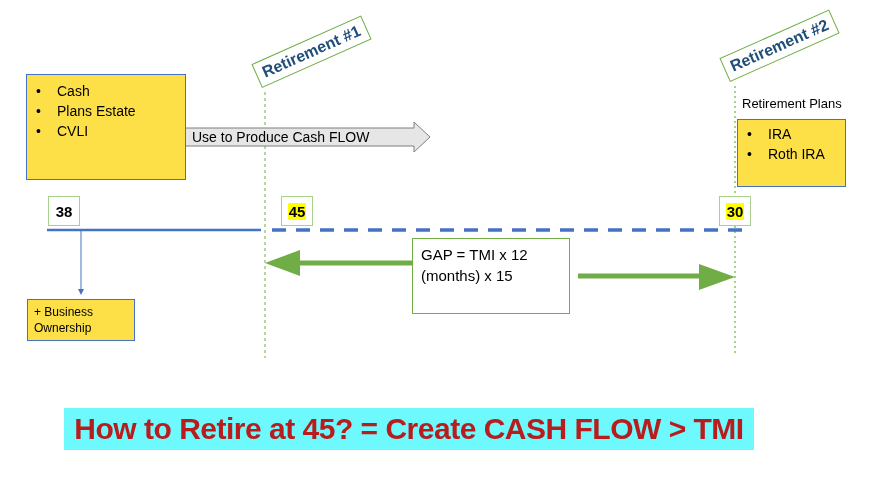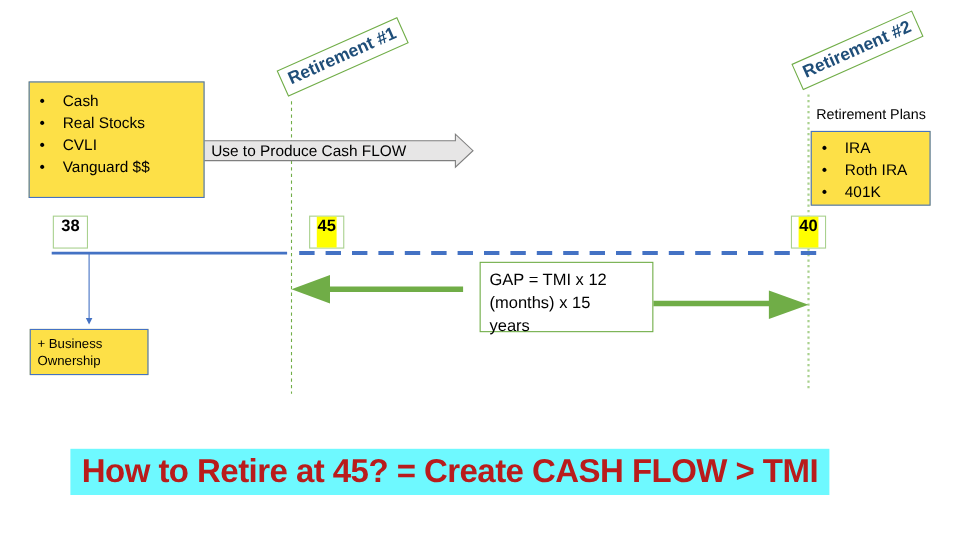--- a/index.html
+++ b/index.html
@@ -17,27 +17,27 @@
       content: "\2022"; position: absolute; left: 9px; top: 0; font-size: 14px;
     }
     .ret-label {
       position: absolute; border: 1px solid #70ad47; background: #fff;
       color: #1f4e79; font-weight: bold; font-size: 16px;
       padding: 3px 6px; transform-origin: left bottom;
       transform: rotate(-24deg); white-space: nowrap;
     }
     .age-box {
       position: absolute; width: 30px; height: 28px; border: 1px solid #a9d18e;
-      background: #fff; display: flex; justify-content: center;
+      background: #fff; display: flex; align-items: center; justify-content: center;
       font-weight: bold; font-size: 15px;
     }
     .hl { background: #ffff00; padding: 0 1px; }
     svg { position: absolute; left: 0; top: 0; }
     .gap-box {
-      position: absolute; left: 436px; top: 238px; width: 158px; height: 64px;
+      position: absolute; left: 412px; top: 238px; width: 158px; height: 76px;
       border: 1px solid #70ad47; background: #fff; box-sizing: border-box;
       padding: 5px 8px; font-size: 15px; line-height: 21px;
     }
     .title-bar {
       position: absolute; left: 64px; top: 408px; width: 690px; height: 42px;
       background: #6ef9ff; color: #b91c1c; font-weight: bold;
       font-size: 30px; line-height: 42px; text-align: center; white-space: nowrap;
       letter-spacing: -0.5px;
     }
   </style>
@@ -62,56 +62,53 @@
 
   <line x1="290" y1="263" x2="421" y2="263" stroke="#70ad47" stroke-width="5"></line>
   <polygon points="265,263 300,250 300,276" fill="#70ad47"></polygon>
   <line x1="578" y1="276" x2="705" y2="276" stroke="#70ad47" stroke-width="5"></line>
   <polygon points="735,277 699,264 699,290" fill="#70ad47"></polygon>
 </svg>
 
 <div class="abs box-blue" style="left:26px; top:74px; width:160px; height:106px; padding-top:6px; box-sizing:border-box;">
   <ul class="bullets">
     <li>Cash</li>
-    <li>Real Stocks</li>
+    <li>Plans Estate</li>
     <li>CVLI</li>
-    <li>Vanguard $$</li>
   </ul>
 </div>
 
 <div class="abs" style="left:192px; top:129px; font-size:14px; line-height:17px; white-space:nowrap;">Use to Produce Cash FLOW</div>
 
 <div class="ret-label" style="left:262px; top:62px;">Retirement #1</div>
 
 <div class="ret-label" style="left:730px; top:56px;">Retirement #2</div>
 
 <div class="abs" style="left:742px; top:96px; font-size:13px; white-space:nowrap;">Retirement Plans</div>
 
 <div class="abs box-blue" style="left:737px; top:119px; width:109px; height:68px; padding-top:4px; box-sizing:border-box;">
   <ul class="bullets">
     <li>IRA</li>
     <li>Roth IRA</li>
-    <li>401K</li>
   </ul>
 </div>
 
 <div class="age-box" style="left:48px; top:196px;">
   <span>38</span>
 </div>
 <div class="age-box" style="left:249px; top:196px;margin-left:32px;">
   <span class="hl">45</span>
 </div>
 <div class="age-box" style="left:719px; top:196px;">
-  <span class="hl">40</span>
+  <span class="hl">30</span>
 </div>
 
 <div class="abs box-blue" style="left:27px; top:299px; width:108px; height:42px; box-sizing:border-box; padding:4px 6px; font-size:12px; line-height:16px;">
   <div>+ Business</div>
   <div>Ownership</div>
 </div>
 
 <div class="gap-box">
   <div>GAP = TMI x 12</div>
   <div>(months) x 15</div>
-  <div>years</div>
 </div>
 
 <div class="title-bar">How to Retire at 45? = Create CASH FLOW &gt; TMI</div>
 
 </body></html>

